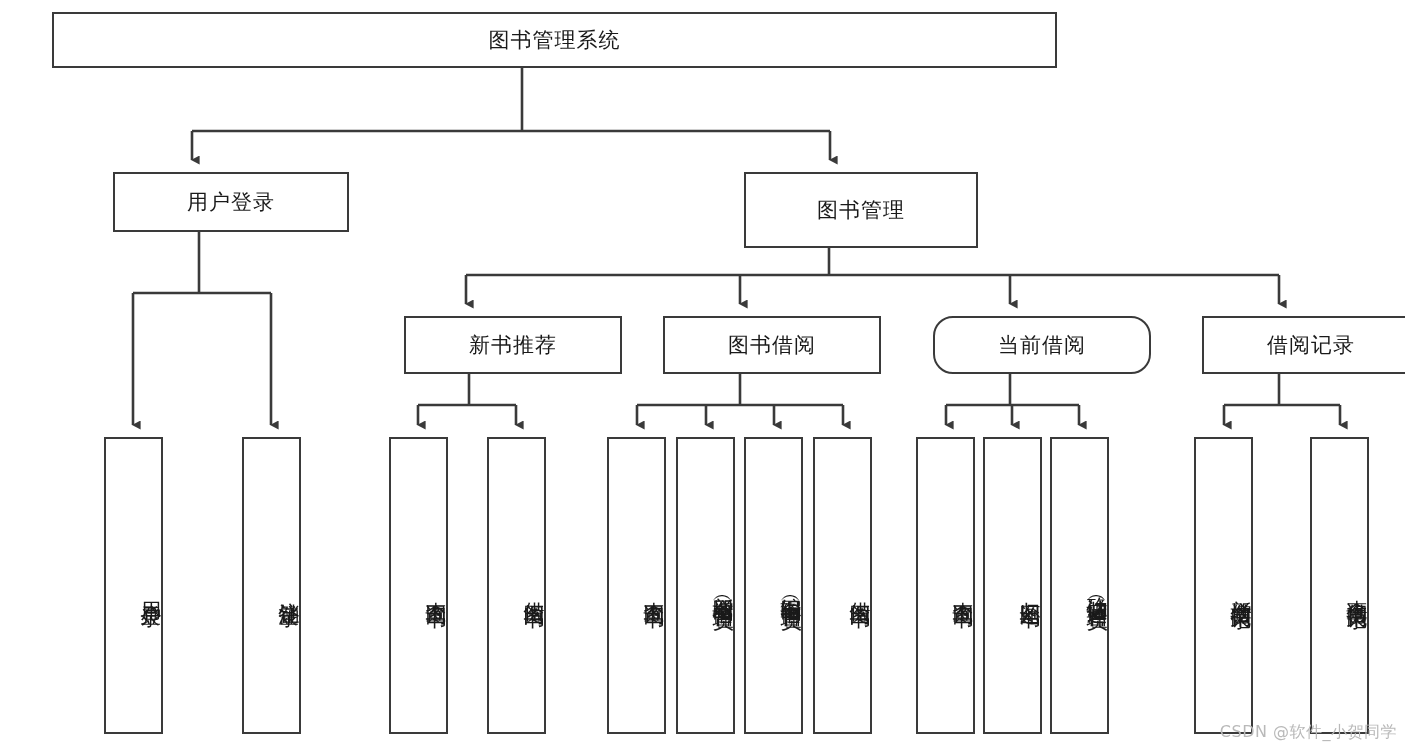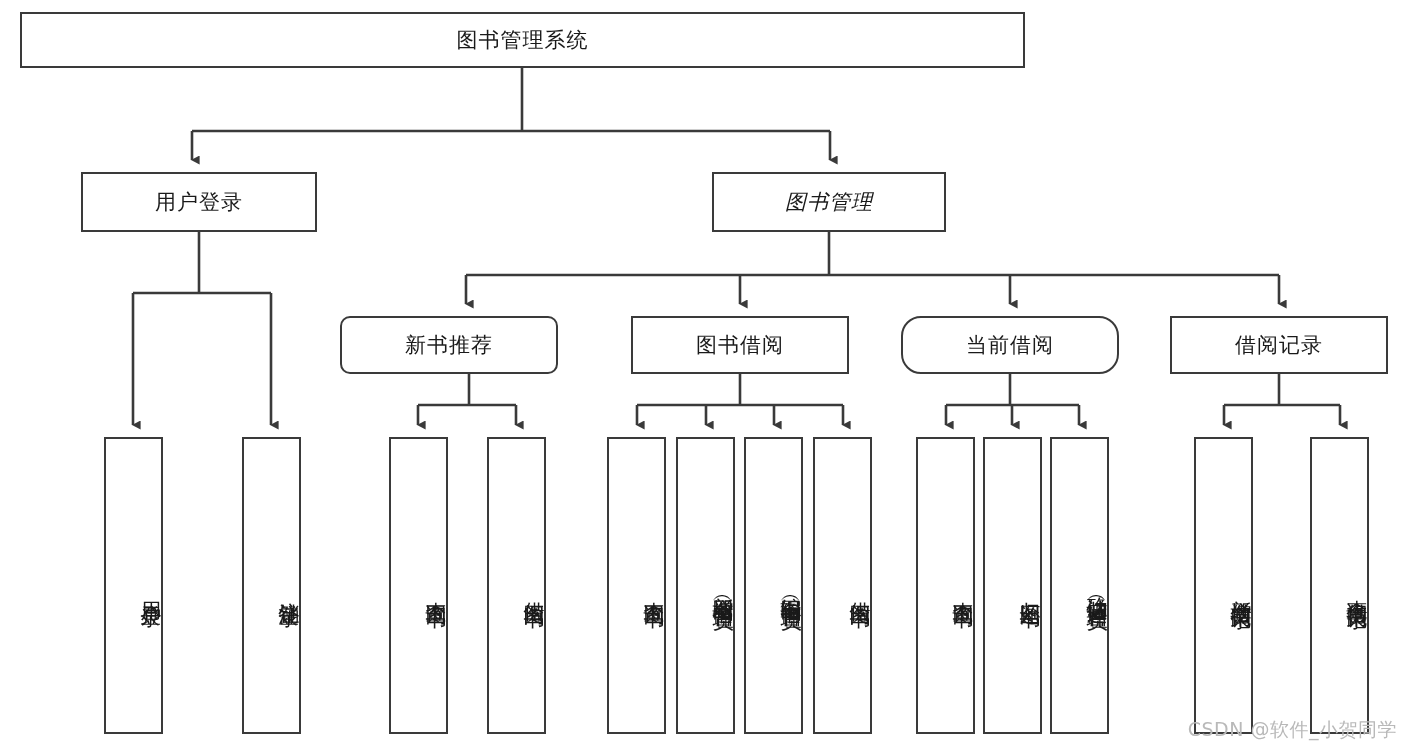--- a/index.html
+++ b/index.html
@@ -33,39 +33,40 @@
     border: 2px solid #3a3a3a;
     background: #ffffff;
     display: flex;
     align-items: center;
     justify-content: center;
     color: #1a1a1a;
   }
   .node-box.horiz {
     font-size: 21px;
     letter-spacing: 1px;
+    margin-left: 32px;
   }
   .node-box.vert {
     writing-mode: vertical-rl;
     text-orientation: upright;
     font-size: 21px;
     letter-spacing: 2px;
     align-items: flex-start;
     justify-content: center;
     padding-top: 6px;
     line-height: 1.0;
   }
   .node-box.vert.topalign {
     align-items: flex-start;
   }
   .watermark {
     position: absolute;
     right: 8px;
     bottom: 4px;
-    font-size: 19px;
+    font-size: 16px;
     color: #b9b9b9;
     letter-spacing: 0.5px;
     white-space: nowrap;
     font-family: "DejaVu Sans", "Liberation Sans", sans-serif;
   }
 </style>
 </head>
 <body>
 
 <div id="diagram-root">
@@ -120,25 +121,25 @@
     </g>
   </svg>
 
   <div class="node-box horiz" style="left:20px; top:12px; width:1005px; height:56px;">
     <span>图书管理系统</span>
   </div>
 
   <div class="node-box horiz" style="left:81px; top:172px; width:236px; height:60px;">
     <span>用户登录</span>
   </div>
-  <div class="node-box horiz" style="left:712px; top:172px; width:234px; height:60px;font-style:italic;">
+  <div class="node-box horiz" style="left:712px; top:172px; width:234px; height:76px;">
     <span>图书管理</span>
   </div>
 
-  <div class="node-box horiz" style="left:340px; top:316px; width:218px; height:58px;border-radius:10px;">
+  <div class="node-box horiz" style="left:372px; top:316px; width:218px; height:58px;">
     <span>新书推荐</span>
   </div>
   <div class="node-box horiz" style="left:631px; top:316px; width:218px; height:58px;align-items:center;">
     <span>图书借阅</span>
   </div>
   <div class="node-box horiz" style="left:901px; top:316px; width:218px; height:58px;border-radius:20px;">
     <span>当前借阅</span>
   </div>
   <div class="node-box horiz" style="left:1170px; top:316px; width:218px; height:58px;">
     <span>借阅记录</span>

